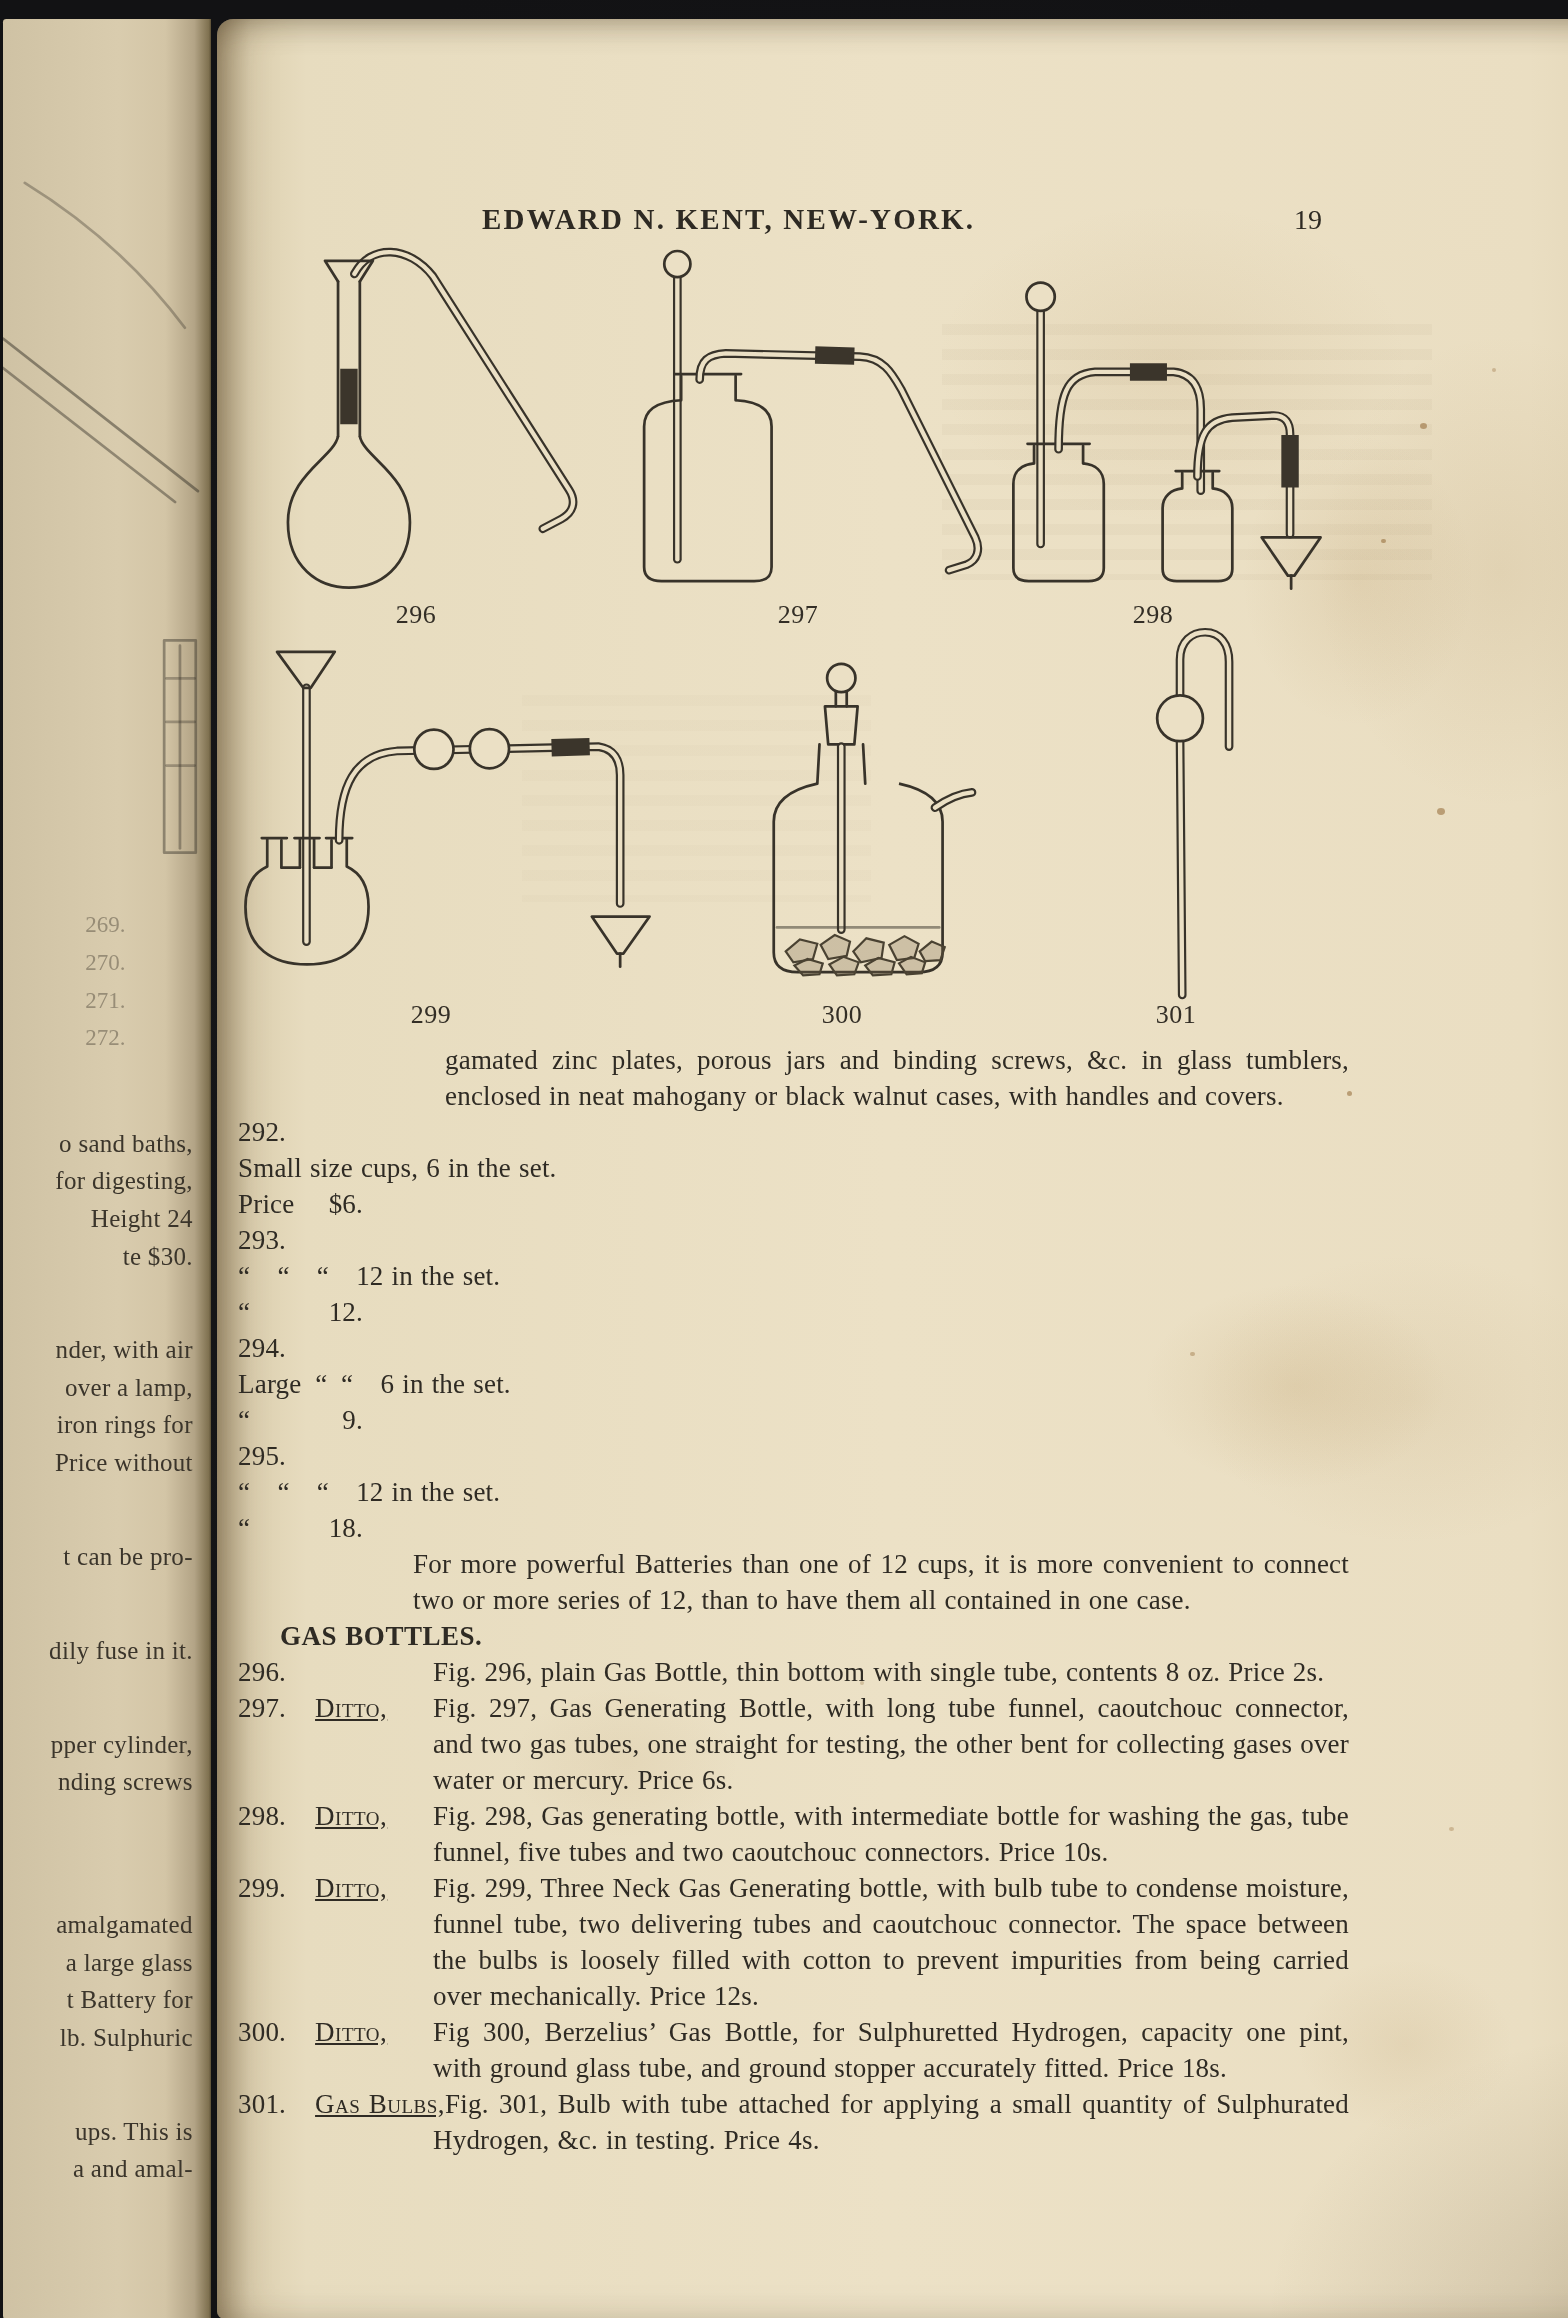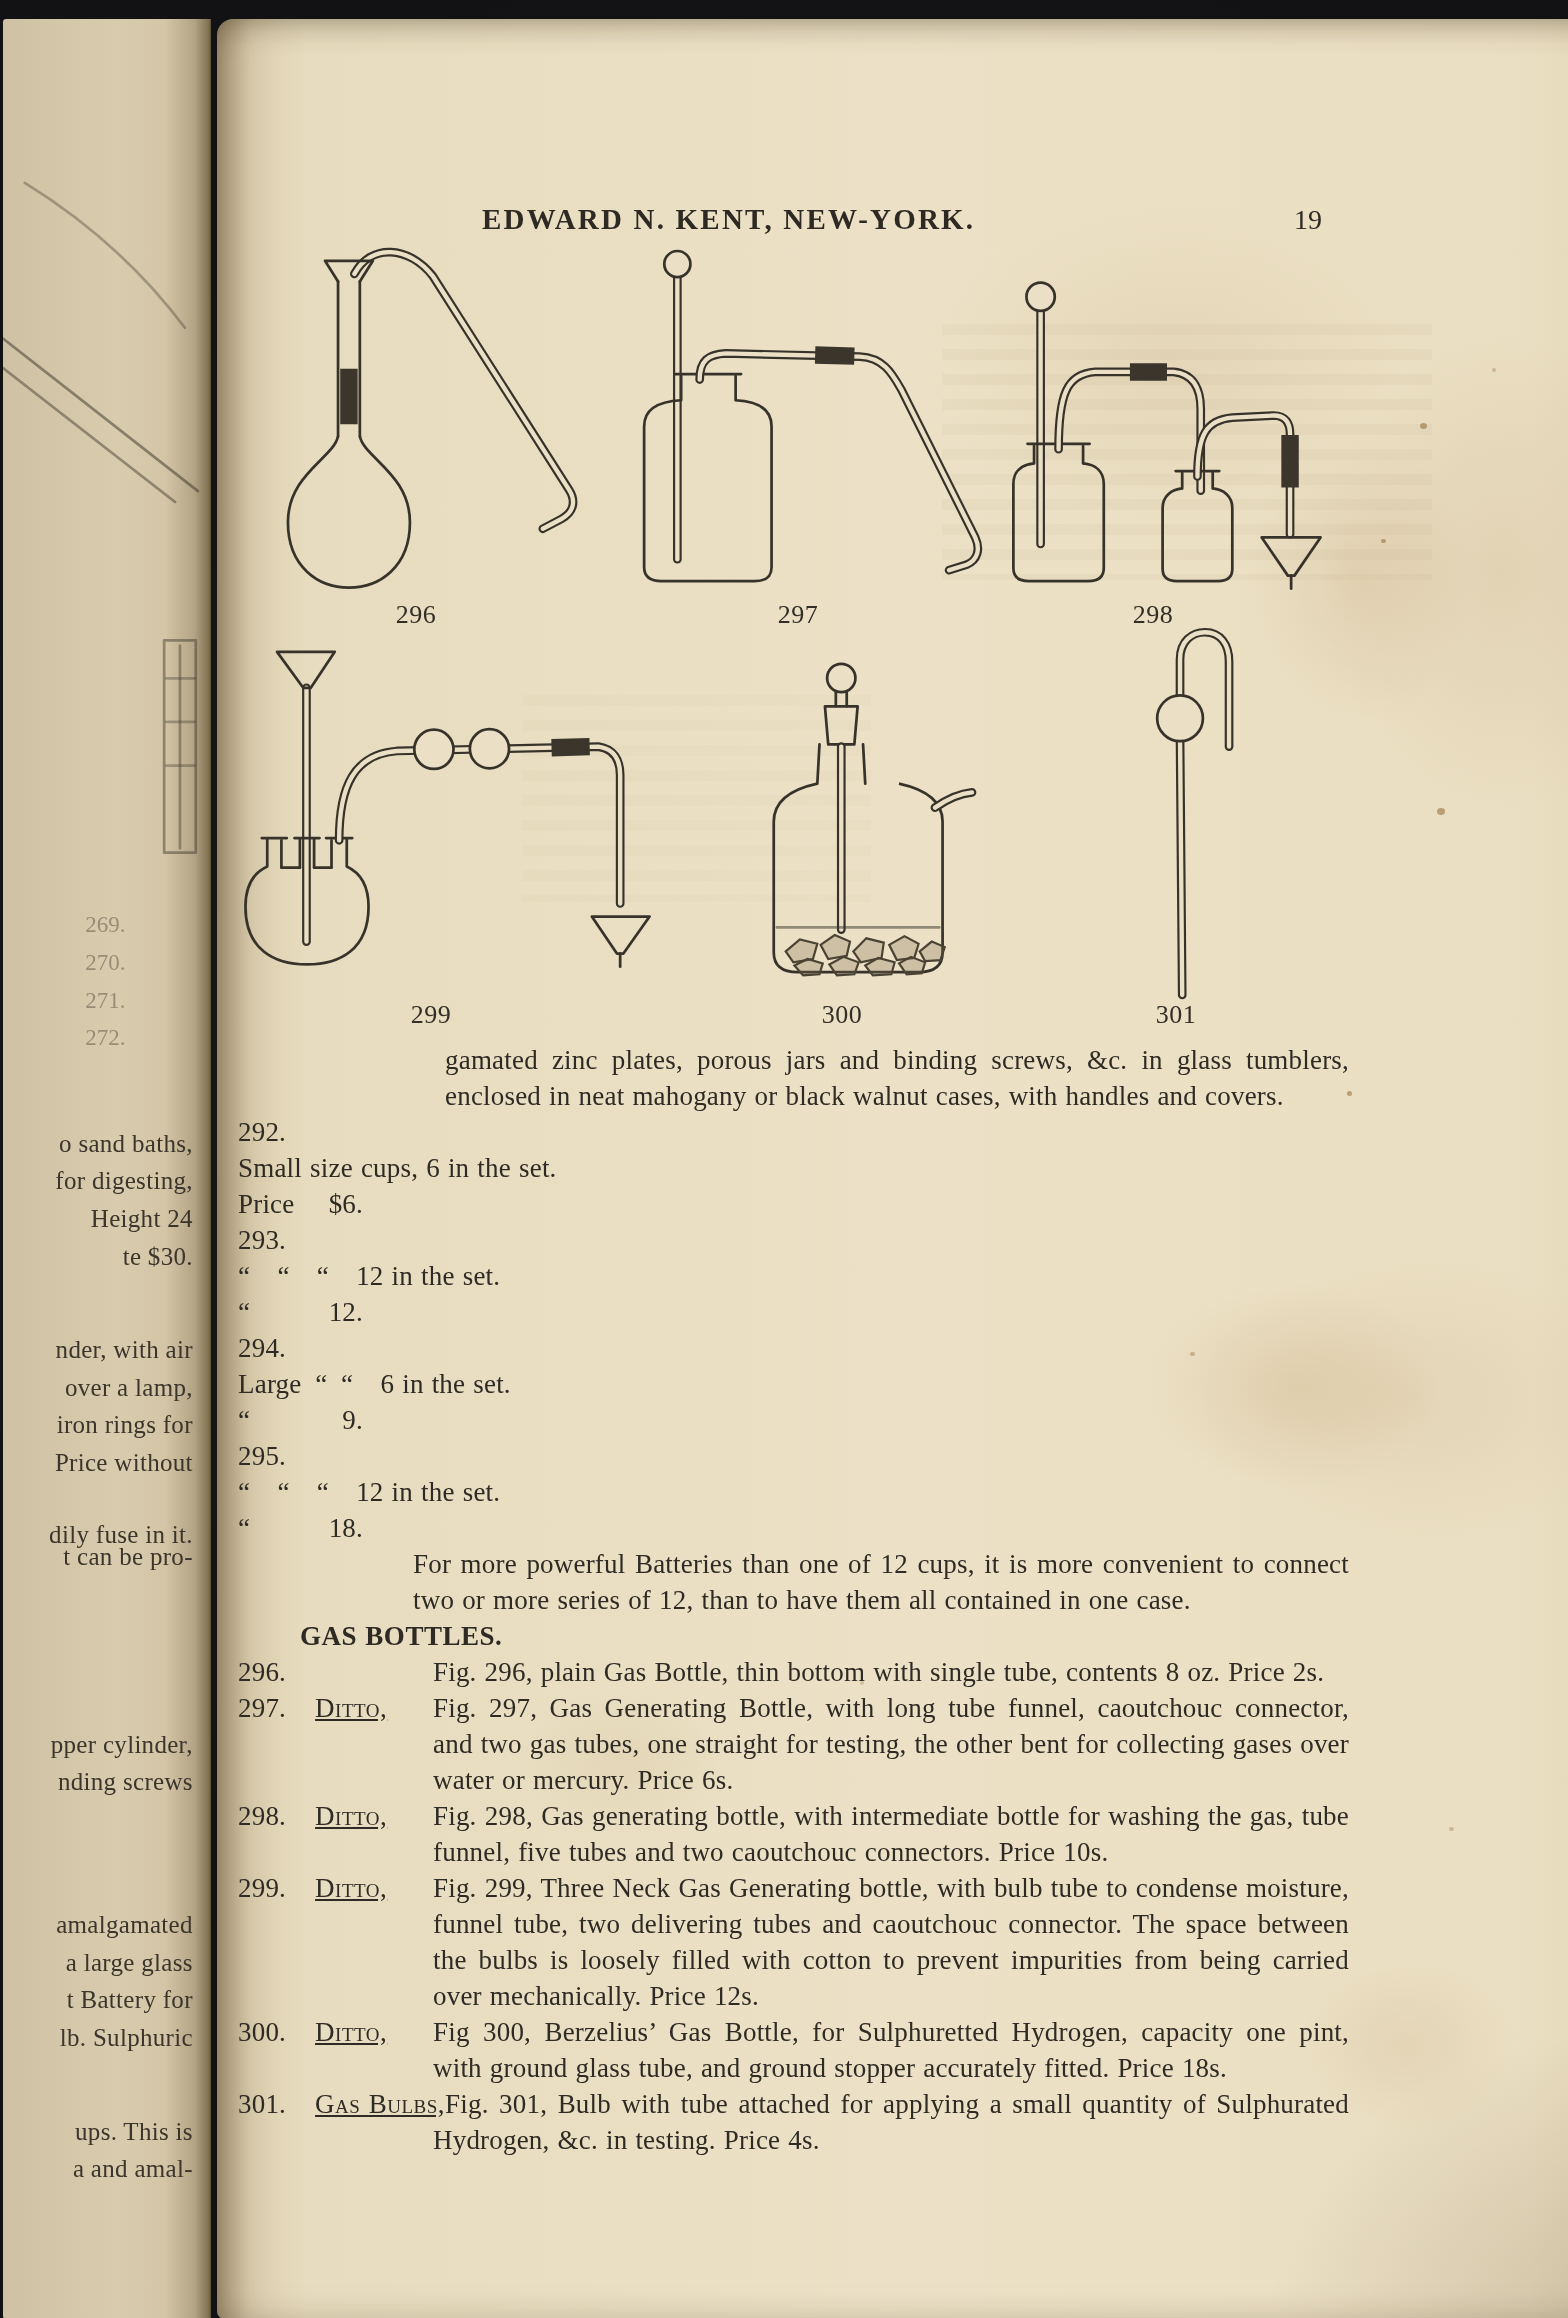--- a/index.html
+++ b/index.html
@@ -67,21 +67,21 @@
     text-align:justify;letter-spacing:0.2px;word-spacing:1.1px;
   }
   #text-block p{margin:0;}
   #intro{padding-left:207px;}
   #note{padding-left:175px;}
   .battery-row{display:flex;flex-direction:column;}
   .b-num{width:177px;}
   .b-desc{width:444px;white-space:pre-wrap;}
   .b-price{width:125px;display:flex;justify-content:space-between;}
   .b-amount{text-align:right;}
-  #section-heading{font-weight:bold;letter-spacing:0.5px;margin-left:62px;}
+  #section-heading{font-weight:bold;letter-spacing:0.5px;margin-left:42px;}
   .item{padding-left:195px;text-indent:-195px;}
   .item-head{display:inline-block;min-width:195px;text-indent:0;}
   .sc{font-variant:small-caps;letter-spacing:0.5px;}
   .prefix{margin-left:29px;text-decoration:underline;}
   
   .stain{position:absolute;border-radius:50%;pointer-events:none;}
   .foxing{position:absolute;border-radius:50%;background:rgba(146,104,52,0.55);pointer-events:none;}
   .bleed{
     position:absolute;pointer-events:none;opacity:.6;
     background:repeating-linear-gradient(180deg, rgba(118,94,58,0.07) 0 11px, rgba(118,94,58,0) 11px 25px);
@@ -109,21 +109,21 @@
 
     <div class="lp-frag" style="top:1111px">o sand baths,</div>
     <div class="lp-frag" style="top:1148px">for digesting,</div>
     <div class="lp-frag" style="top:1186px">Height 24</div>
     <div class="lp-frag" style="top:1224px">te $30.</div>
     <div class="lp-frag" style="top:1317px">nder, with air</div>
     <div class="lp-frag" style="top:1355px">over a lamp,</div>
     <div class="lp-frag" style="top:1392px">iron rings for</div>
     <div class="lp-frag" style="top:1430px">Price without</div>
     <div class="lp-frag" style="top:1524px">t can be pro-</div>
-    <div class="lp-frag" style="top:1502px">dily fuse in it.</div>
+    <div class="lp-frag" style="top:1618px">dily fuse in it.</div>
     <div class="lp-frag" style="top:1712px">pper cylinder,</div>
     <div class="lp-frag" style="top:1749px">nding screws</div>
     <div class="lp-frag" style="top:1892px">amalgamated</div>
     <div class="lp-frag" style="top:1930px">a large glass</div>
     <div class="lp-frag" style="top:1967px">t Battery for</div>
     <div class="lp-frag" style="top:2005px">lb. Sulphuric</div>
     <div class="lp-frag" style="top:2099px">ups. This is</div>
     <div class="lp-frag" style="top:2136px">a and amal-</div>
   </div>
 

